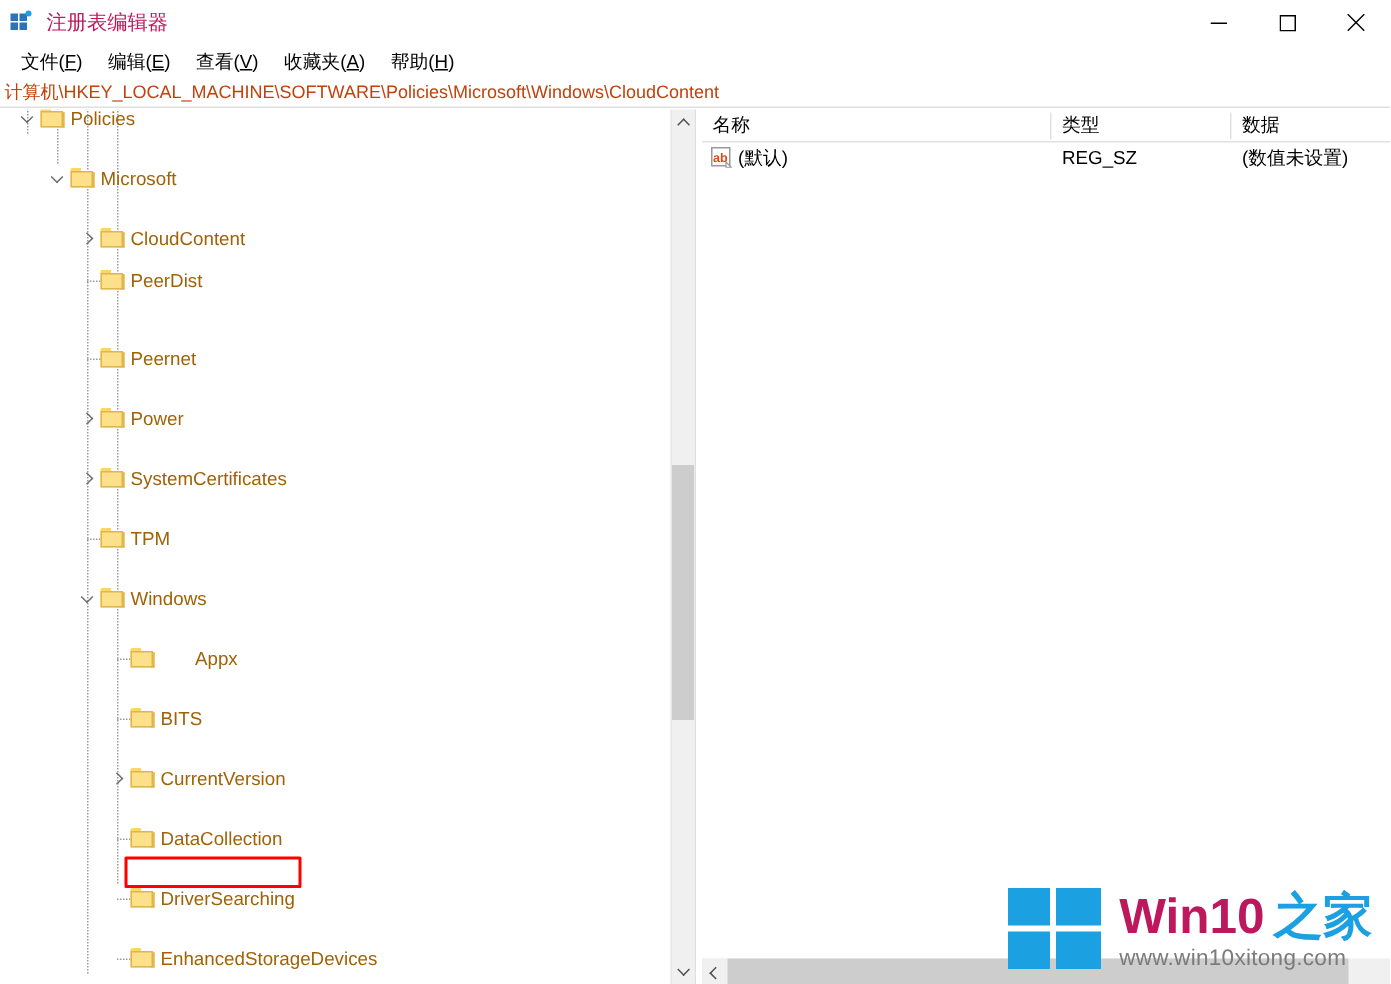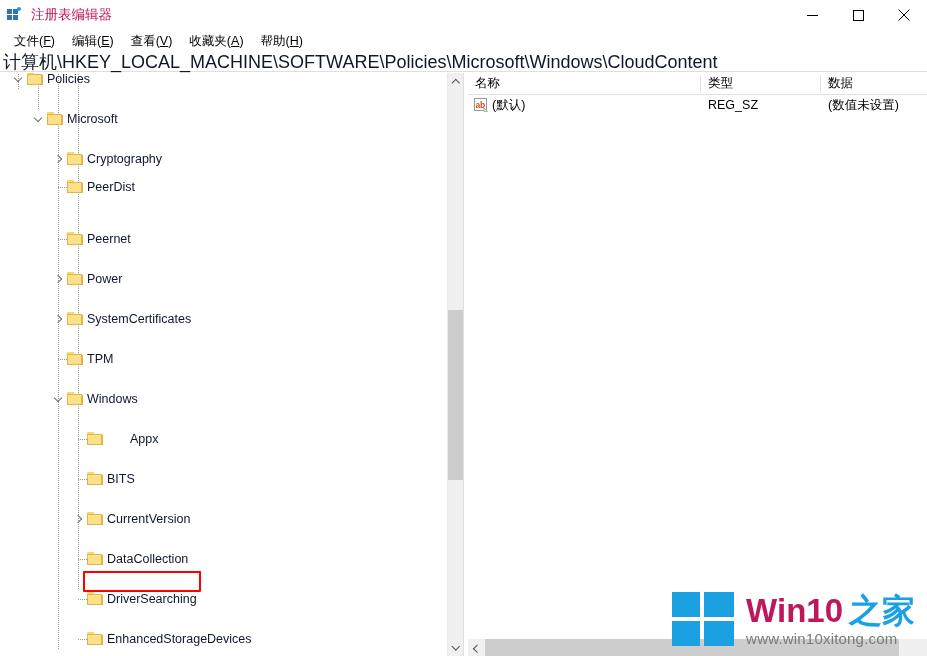--- a/index.html
+++ b/index.html
@@ -87,22 +87,22 @@
     position: absolute;
     left: 0; top: 52px;
     width: 927px; height: 20px;
     background: #ffffff;
     border-bottom: 1px solid #dfdfdf;
     box-sizing: border-box;
     display: flex;
     align-items: center;
   }
   .address-text {
-    font-size: 18px;
-    color: #0f172a;
+    font-size: 12px;
+    color: #c2410c;
     padding-left: 3px;
     white-space: nowrap;
   }
 
   
   .mainarea {
     position: absolute;
     left: 0; top: 73px;
     width: 927px;
     height: 583px;
@@ -146,21 +146,21 @@
     align-items: center;
     justify-content: center;
   }
   .tree-row .folder {
     position: absolute;
     width: 17px; height: 14px;
   }
   .tree-row .label {
     position: absolute;
     font-size: 12.5px;
-    color: #0f172a;
+    color: #a16207;
     line-height: 20px;
     padding: 0 3px;
     top: 0;
   }
 
   
   .dotline {
     position: absolute;
     width: 1px;
     border-left: 1px dotted #9a9a9a;
@@ -485,21 +485,21 @@
             </div>
             <div class="tree-row" style="top: 40px;">
               <div class="twisty" style="left: 50px;">
                 <span class="chev right"></span>
               </div>
               <div class="folder" style="left: 67px; top: 3px;">
                 <i class="tab"></i>
                 <i class="side"></i>
                 <i class="body"></i>
               </div>
-              <div class="label" style="left: 84px;">Cryptography</div>
+              <div class="label" style="left: 84px;">CloudContent</div>
             </div>
             <div class="tree-row" style="top: 48px;">
               <div class="dotstub" style="left: 58px; width: 9px; top: 10px;"></div>
               <div class="folder" style="left: 67px; top: 3px;">
                 <i class="tab"></i>
                 <i class="side"></i>
                 <i class="body"></i>
               </div>
               <div class="label" style="left: 84px;">PeerDist</div>
             </div>

